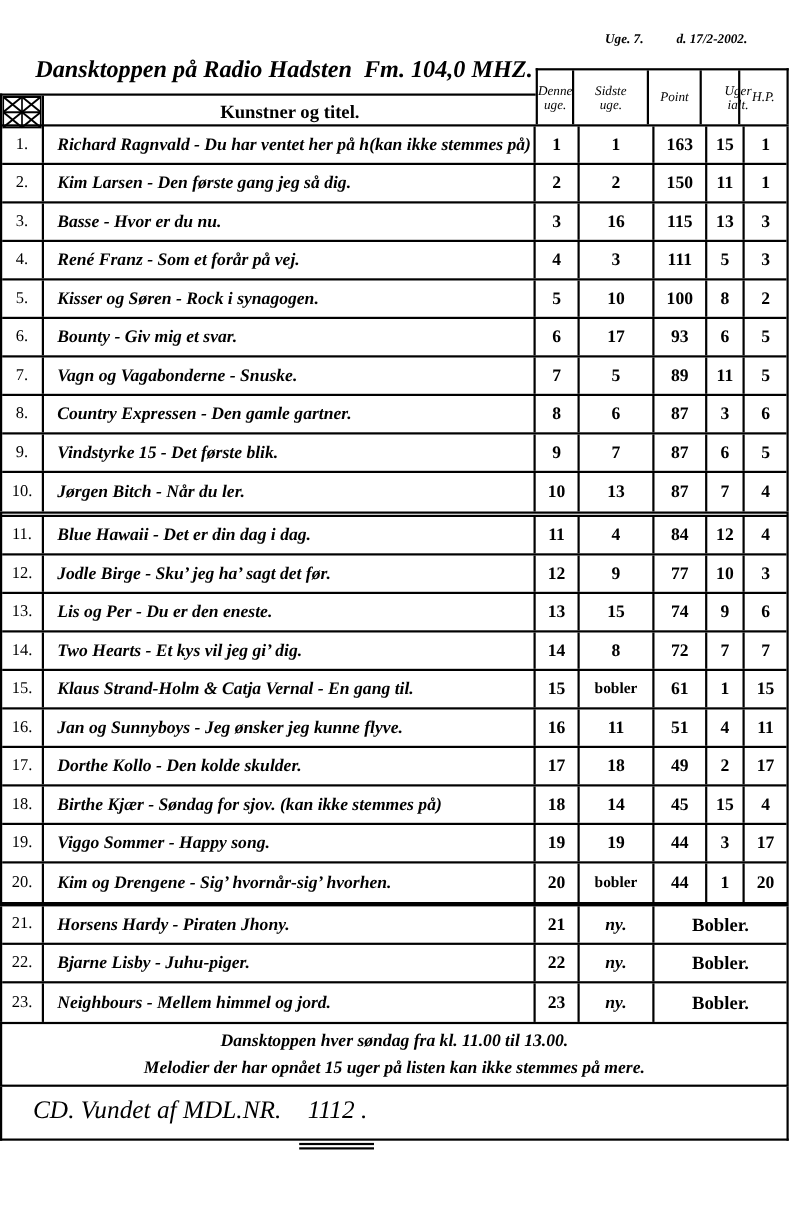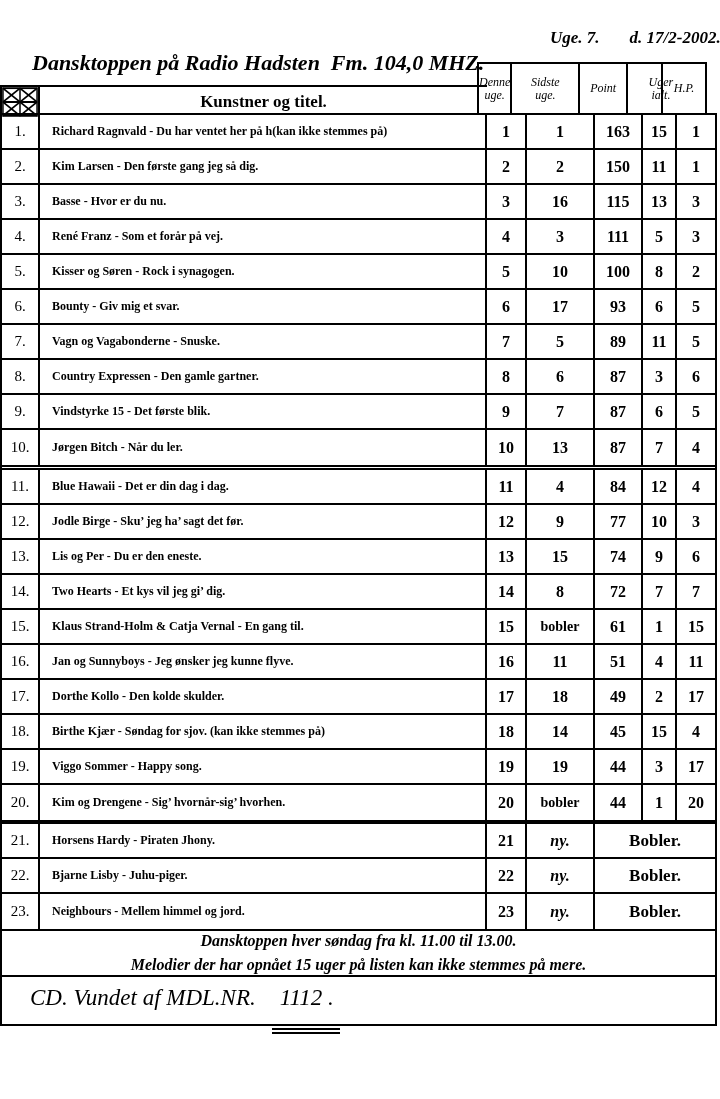--- a/index.html
+++ b/index.html
@@ -10,34 +10,34 @@
     color: #000;
     position: relative;
     overflow: hidden;
   }
   .page { position: absolute; inset: 0; }
 
   
   .meta {
     position: absolute; left: 550px; top: 28px;
     display: flex; gap: 30px;
-    font-size: 17px; font-weight: bold; font-style: italic;
+    font-size: 12px; font-weight: bold; font-style: italic;
     white-space: pre;
   }
 
   
   .page-title {
     position: absolute; left: 32px; top: 50px;
     font-size: 22px; font-weight: bold; font-style: italic;
     white-space: pre;
   }
 
   
   .right-head {
-    position: absolute; left: 477px; top: 62px;
+    position: absolute; left: 487px; top: 62px;
     width: 230px; height: 51px;
     border: 2px solid #000; border-bottom: none;
     display: flex;
   }
   .right-head .hcell {
     border-right: 2px solid #000;
     display: flex; align-items: center; justify-content: center;
     text-align: center;
     font-style: italic; font-size: 12px; line-height: 13px;
   }
@@ -78,38 +78,38 @@
   .group .row:last-child { border-bottom: none; }
   .cell {
     border-right: 2px solid #000;
     display: flex; align-items: center; justify-content: center;
     overflow: hidden;
   }
   .cell:last-child { border-right: none; }
   .c-rank { font-size: 15px; }
   .c-title {
     justify-content: flex-start; padding-left: 12px;
-    font-size: 12px; font-weight: bold; 
+    font-size: 16px; font-weight: bold; font-style: italic;
     white-space: nowrap;
   }
   .c-num { font-size: 16px; font-weight: bold; }
   .c-num.c-ny { font-style: italic; }
   .c-num.c-bobler { font-size: 14px; }
   .c-status { font-size: 17px; font-weight: bold; }
 
   .sep-double {
     height: 5px;
     border-top: 2px solid #000; border-bottom: 2px solid #000;
     border-left: 2px solid #000; border-right: 2px solid #000;
   }
   .sep-thick { height: 4px; background: #000; }
 
   
   .notes {
-    height: 48px;
+    height: 59px;
     border: 2px solid #000;
     display: flex; flex-direction: column;
     align-items: center; justify-content: center;
     font-size: 16px; font-weight: bold; font-style: italic;
     line-height: 24px; text-align: left;
   }
 
   
   .cd-box {
     height: 49px;

